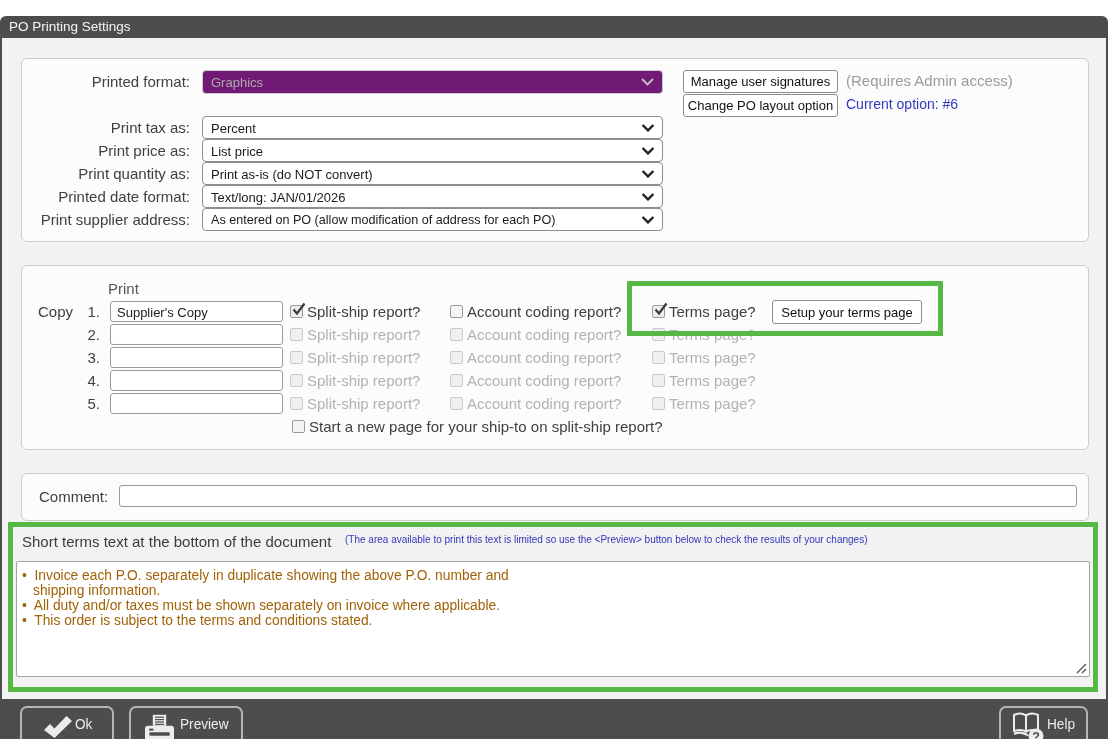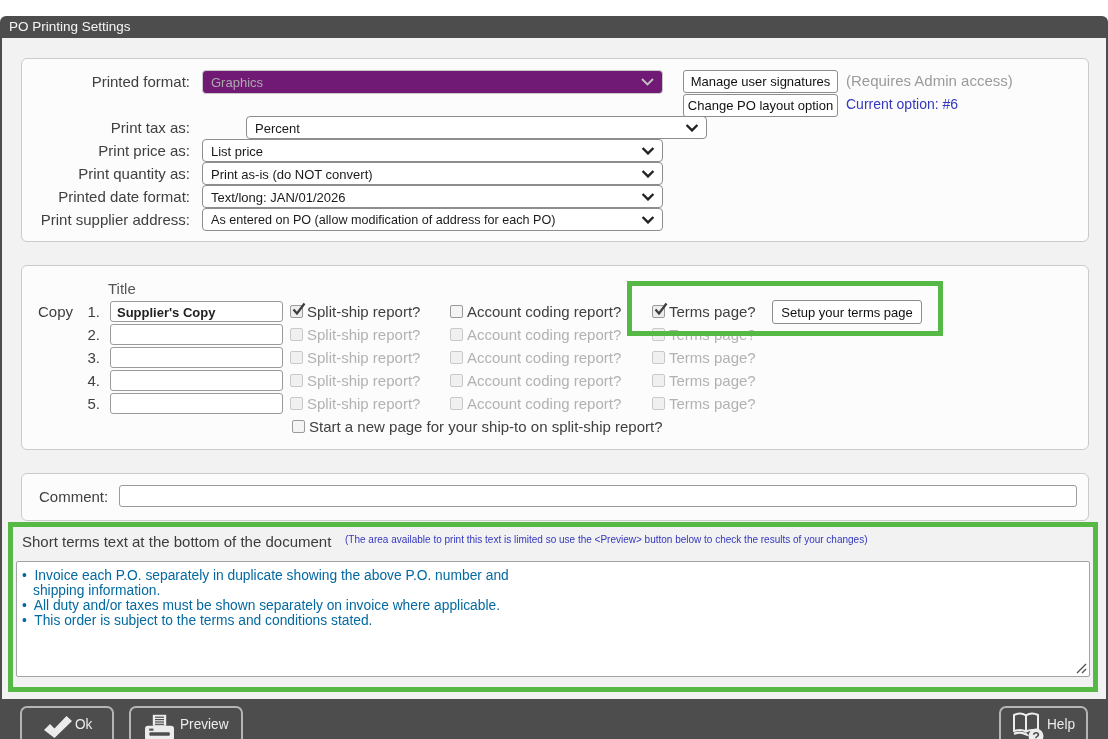--- a/index.html
+++ b/index.html
@@ -42,21 +42,21 @@
   <svg width="15" height="9" viewBox="0 0 15 9">
         <path d="M2 1.5 L7.5 7 L13 1.5" fill="none" stroke="#c3c3c3" stroke-width="1.8"></path>
       </svg>
 </div>
 <div class="rlbl" style="left:10px;top:103px;">Print tax as:</div>
 <div class="rlbl" style="left:10px;top:126px;">Print price as:</div>
 <div class="rlbl" style="left:10px;top:149px;">Print quantity as:</div>
 <div class="rlbl" style="left:10px;top:172px;">Printed date format:</div>
 <div class="rlbl" style="left:10px;top:195px;">Print supplier address:</div>
 
-<div class="sel" style="left:202px;top:100px;width:459px;height:21px;margin-left:44px;">
+<div class="sel" style="left:202px;top:100px;width:459px;height:21px;">
       <span class="tx">Percent</span>
       <svg width="14" height="8" viewBox="0 0 14 8">
         <path d="M1.6 1 L7 6.4 L12.4 1" fill="none" stroke="#222" stroke-width="2.4"></path>
       </svg>
     </div>
 <div class="sel" style="left:202px;top:123px;width:459px;height:21px;">
       <span class="tx">List price</span>
       <svg width="14" height="8" viewBox="0 0 14 8">
         <path d="M1.6 1 L7 6.4 L12.4 1" fill="none" stroke="#222" stroke-width="2.4"></path>
       </svg>
@@ -79,28 +79,28 @@
         <path d="M1.6 1 L7 6.4 L12.4 1" fill="none" stroke="#222" stroke-width="2.4"></path>
       </svg>
     </div>
 
 <div class="btn" style="left:683px;top:54px;width:153px;height:21px;">Manage user signatures</div>
 <div class="btn" style="left:683px;top:78px;width:153px;height:21px;">Change PO layout option</div>
 <div class="lbl" style="left:846px;top:56px;color:#9b9b9b;">(Requires Admin access)</div>
 <div class="lbl" style="left:846px;top:80px;color:#3337be;font-size:14px;">Current option: #6</div>
 
 <div class="panel" style="left:21px;top:249px;width:1066px;height:183px;"></div>
-<div class="lbl" style="left:108px;top:264px;color:#565656;">Title</div>
+<div class="lbl" style="left:108px;top:264px;color:#565656;">Print</div>
 <div class="lbl" style="left:38px;top:287px;">Copy</div>
 <div class="rlbl" style="left:-80px;top:287px;">1.</div>
 <div class="rlbl" style="left:-80px;top:310px;">2.</div>
 <div class="rlbl" style="left:-80px;top:333px;">3.</div>
 <div class="rlbl" style="left:-80px;top:356px;">4.</div>
 <div class="rlbl" style="left:-80px;top:379px;">5.</div>
-<div class="inp" style="left:110px;top:285px;width:171px;height:19px;font-weight:bold;">
+<div class="inp" style="left:110px;top:285px;width:171px;height:19px;">
       <span>Supplier's Copy</span>
     </div>
 <div class="inp" style="left:110px;top:308px;width:171px;height:19px;"></div>
 <div class="inp" style="left:110px;top:331px;width:171px;height:19px;"></div>
 <div class="inp" style="left:110px;top:354px;width:171px;height:19px;"></div>
 <div class="inp" style="left:110px;top:377px;width:171px;height:19px;"></div>
 
 <div class="cb" style="left:290px;top:289px;background:#ededed;">
       <svg width="16" height="16" viewBox="0 0 16 16">
         <path d="M2.5 7.5 L6 11.5 L13.5 1.5" fill="none" stroke="#3c3c3c" stroke-width="2.2"></path>
@@ -148,21 +148,21 @@
 <div class="greenbox" style="left:627px;top:265px;width:306px;height:45px;"></div>
 
 <div class="panel" style="left:21px;top:457px;width:1066px;height:46px;"></div>
 <div class="lbl" style="left:39px;top:472px;">Comment:</div>
 <div class="inp" style="left:119px;top:469px;width:956px;height:20px;"></div>
 
 <div class="greenbox" style="left:8px;top:506px;width:1080px;height:160px;"></div>
 <div class="lbl" style="left:22px;top:517px;color:#3c3c3c;">Short terms text at the bottom of the document</div>
 <div class="lbl" style="left:345px;top:518px;color:#3337be;font-size:10px;">(The area available to print this text is limited so use the &lt;Preview&gt; button below to check the results of your changes)</div>
 <div class="inp" style="left:16px;top:545px;width:1072px;height:114px;border-color:#a3a3a3;border-radius:2px;">
-  <div style="position:absolute;left:0px;top:6px;font-size:13.8px;color:#0369a1;line-height:15px;width:1010px;">
+  <div style="position:absolute;left:0px;top:6px;font-size:13.8px;color:#a16207;line-height:15px;width:1010px;">
     <div style="padding-left:16px;text-indent:-11px;">•&nbsp; Invoice each P.O. separately in duplicate showing the above P.O. number and<br>shipping information.</div>
     <div style="padding-left:16px;text-indent:-11px;">•&nbsp; All duty and/or taxes must be shown separately on invoice where applicable.</div>
     <div style="padding-left:16px;text-indent:-11px;">•&nbsp; This order is subject to the terms and conditions stated.</div>
   </div>
   <svg width="11" height="11" viewBox="0 0 11 11" style="position:absolute;right:2px;bottom:2px;">
         <path d="M10 1 L1 10 M10 6 L6 10" stroke="#555" stroke-width="1.4" fill="none"></path>
       </svg>
 </div>
 
 <div id="footer"></div>

